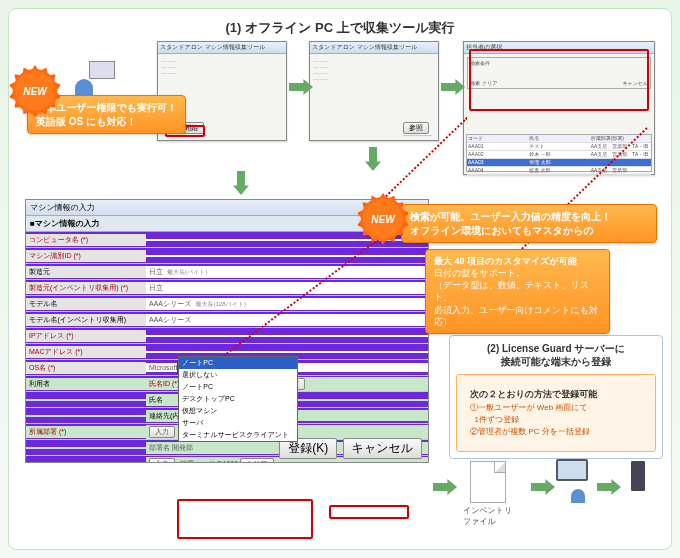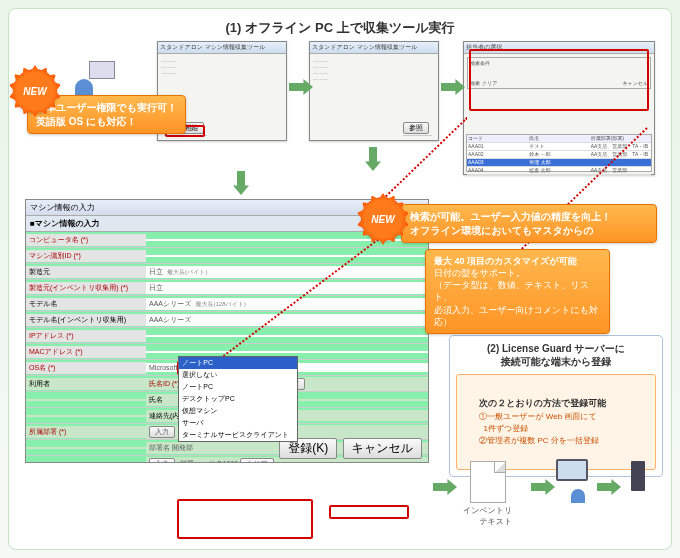--- a/index.html
+++ b/index.html
@@ -34,40 +34,40 @@
 #ar2{top:70px;left:432px}
 #ar3{top:138px;left:356px}
 #ar-center{top:162px;left:224px}
 #ar-file{top:470px;left:424px}
 #ar-srv1{top:470px;left:522px}
 #ar-srv2{top:470px;left:588px}
 .dots{position:absolute;border-top:2px dotted #d40000;transform-origin:left center;z-index:4}
 #d1{top:108px;left:458px;width:120px;transform:rotate(136deg)}
 #d2{top:118px;left:638px;width:270px;transform:rotate(136deg)}
 #d3{top:360px;left:196px;width:224px;transform:rotate(-37deg)}
-.form{position:absolute;top:190px;left:16px;width:404px;height:264px;background:#86efac;border:1px solid #888;font-size:8px;overflow:hidden}
+.form{position:absolute;top:190px;left:16px;width:404px;height:264px;background:#6d28d9;border:1px solid #888;font-size:8px;overflow:hidden}
 .form .hdr{background:linear-gradient(#e8eef8,#d4dcec);padding:2px 4px;font-size:8px;border-bottom:1px solid #aaa}
 .form .sub{background:#dfe8f0;padding:2px 4px;border-bottom:1px solid #aaa;font-weight:bold}
 .row{display:flex;align-items:center;border-bottom:1px solid #ccc;min-height:16px}
 .row .lbl{width:120px;padding:1px 3px;background:#e4e4e4;font-size:7px}
 .row .lbl.req{color:#a00}
 .row .val{flex:1;padding:1px 3px;background:#fff;font-size:7px;color:#555}
 .row.g .lbl,.row.g .val{background:#c8e6c8}
 .row .btn{display:inline-block;background:linear-gradient(#fafafa,#ddd);border:1px solid #888;padding:0 5px;margin-right:3px;font-size:7px;border-radius:2px}
 .row .hint{font-size:6px;color:#888;margin-left:4px}
 .dropdown{position:absolute;bottom:20px;left:152px;width:120px;background:#fff;border:1px solid #666;font-size:7px;z-index:8}
 .dropdown div{padding:1px 3px}
 .dropdown .sel{background:#2a60c8;color:#fff}
 .form-btns{position:absolute;bottom:3px;right:6px}
 .form-btns .btn{display:inline-block;background:linear-gradient(#fafafa,#ddd);border:1px solid #888;padding:1px 8px;font-size:12px;border-radius:2px;margin-left:3px}
 .side{position:absolute;top:326px;left:440px;width:214px;border:1px solid #b0c4de;border-radius:4px;padding:6px;background:#fff}
 .side-title{text-align:center;font-size:10px;font-weight:bold;color:#333;line-height:1.3}
-.side-box{margin-top:6px;border:1px solid #ffb060;background:#fff4e6;border-radius:3px;padding:22px;font-size:8px;color:#c65000;line-height:1.5}
+.side-box{margin-top:6px;border:1px solid #ffb060;background:#fff4e6;border-radius:3px;padding:13px;font-size:8px;color:#c65000;line-height:1.5}
 .side-box b{font-size:9px;color:#333}
-.file-ico{position:absolute;top:452px;left:454px;text-align:right;font-size:8px;color:#555}
+.file-ico{position:absolute;top:452px;left:454px;text-align:left;font-size:8px;color:#555}
 .file-ico .pg{width:36px;height:42px;background:#fff;border:1px solid #aaa;margin:0 auto 2px;position:relative}
 .file-ico .pg:before{content:"";position:absolute;top:0;right:0;width:10px;height:10px;background:linear-gradient(135deg,#fff 50%,#ddd 50%);border-left:1px solid #aaa;border-bottom:1px solid #aaa}
 .srv{position:absolute;top:450px;width:42px;height:50px}
 #srv1{left:542px}
 #srv2{left:608px}
 .monitor{width:32px;height:22px;background:#cde;border:2px solid #556;border-radius:2px;margin:0 auto}
 .tower{width:14px;height:30px;background:#445;border-radius:1px;margin:2px auto 0}
 .thumb-grid{position:absolute;bottom:2px;left:2px;right:2px;height:38px;background:#fff;border:1px solid #aaa;font-size:5px}
 .thumb-grid .gr{display:flex;border-bottom:1px solid #ddd;height:8px}
 .thumb-grid .gr.sel{background:#3a6fd8;color:#fff}
@@ -285,21 +285,21 @@
 <b>次の２とおりの方法で登録可能</b><br>
 <span>①一般ユーザーが Web 画面にて</span><br>&nbsp;&nbsp;<span>1件ずつ登録</span><br>
 <span>②管理者が複数 PC 分を一括登録</span>
 </div>
 </div>
 
 <div class="arrow right" id="ar-file"></div>
 <div class="file-ico">
 <div class="pg"></div>
       <div>インベントリ</div>
-      <div>テキスト</div>
+      <div>ファイル</div>
 </div>
 <div class="arrow right" id="ar-srv1"></div>
 <div class="srv" id="srv1">
       <div class="monitor"></div>
       <div class="person" style="left:20px;bottom:6px;width:14px;height:14px"></div>
     </div>
 <div class="arrow right" id="ar-srv2"></div>
 <div class="srv" id="srv2">
       <div class="tower"></div>
     </div>

